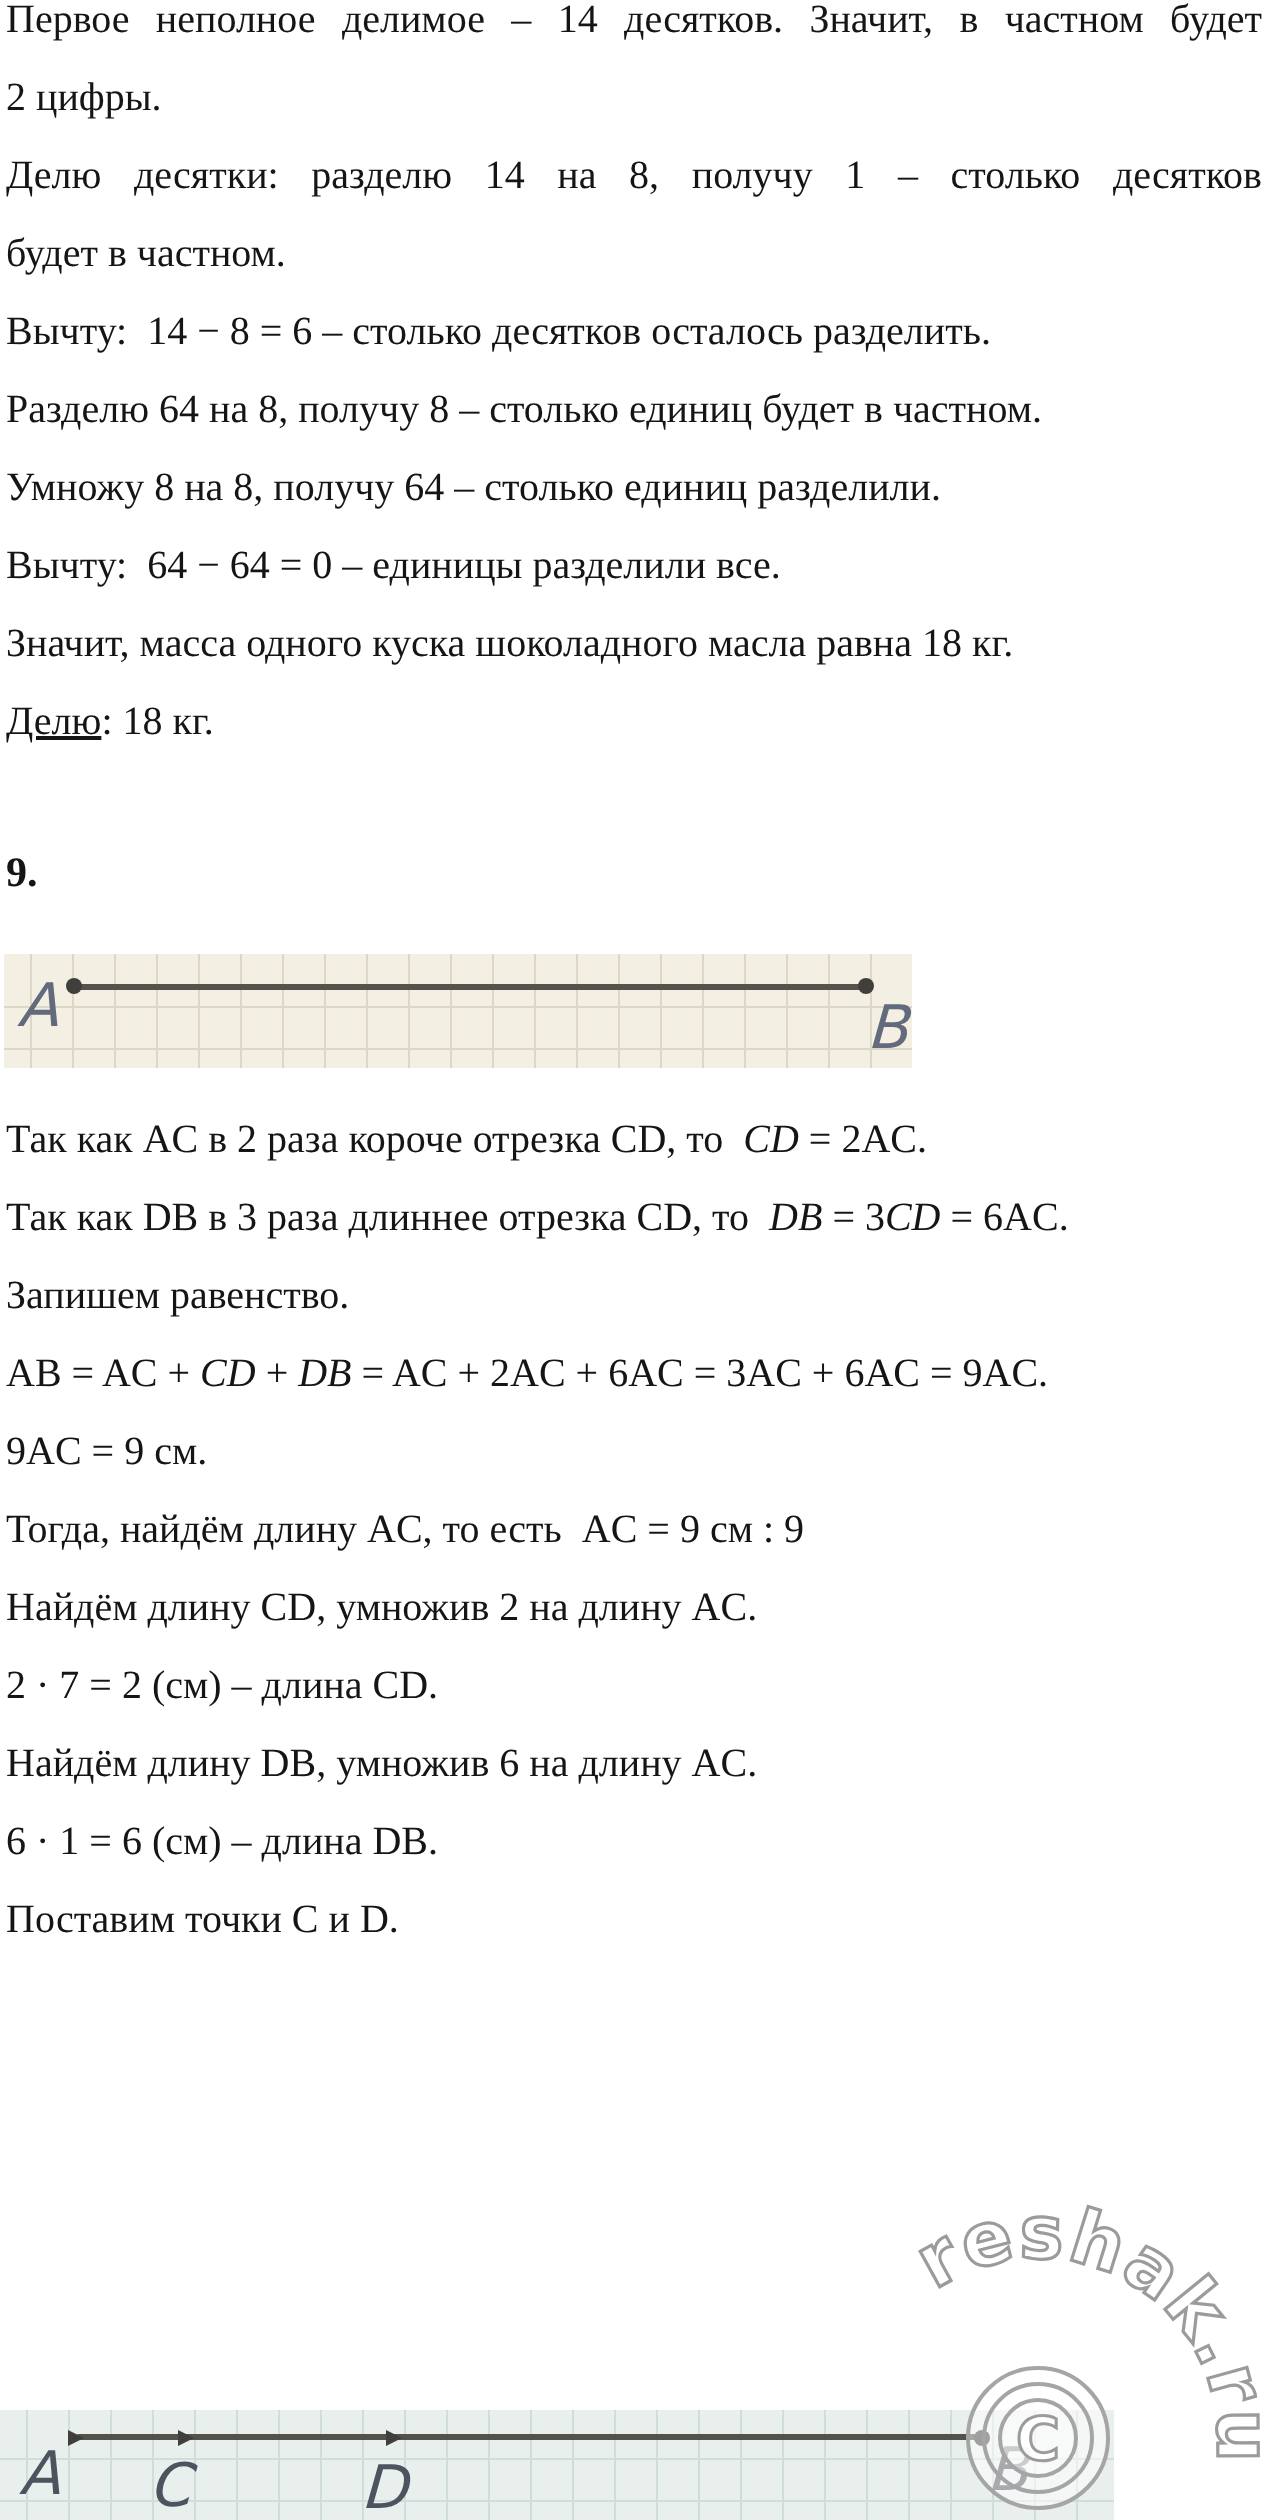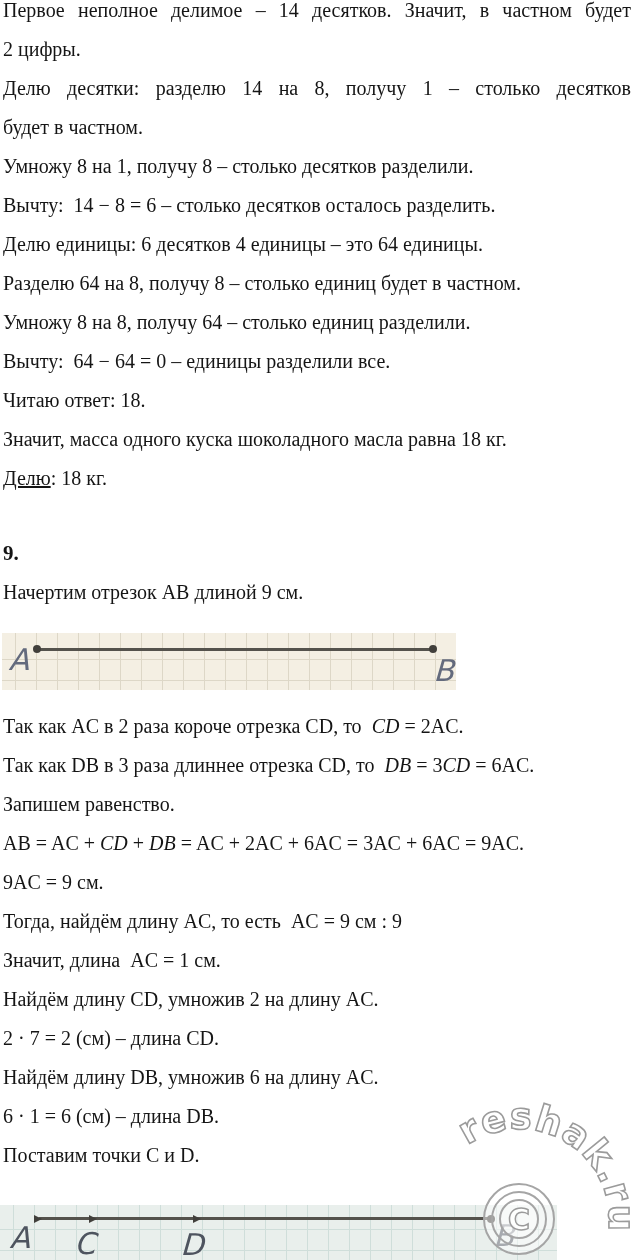--- a/index.html
+++ b/index.html
@@ -56,56 +56,51 @@
 </head>
 <body>
 
 <div class="doc">
 
   <section class="blockA">
     <div class="line jl">Первое неполное делимое – 14 десятков. Значит, в частном будет</div>
     <div class="line">2 цифры.</div>
     <div class="line jl">Делю десятки: разделю 14 на 8, получу 1 – столько десятков</div>
     <div class="line">будет в частном.</div>
-    <div class="line">Умножу 8 на 1, получу 8 – столько десятков разделили.</div>
     <div class="line">Вычту:  14 − 8 = 6 – столько десятков осталось разделить.</div>
-    <div class="line">Делю единицы: 6 десятков 4 единицы – это 64 единицы.</div>
     <div class="line">Разделю 64 на 8, получу 8 – столько единиц будет в частном.</div>
     <div class="line">Умножу 8 на 8, получу 64 – столько единиц разделили.</div>
     <div class="line">Вычту:  64 − 64 = 0 – единицы разделили все.</div>
-    <div class="line">Читаю ответ: 18.</div>
     <div class="line">Значит, масса одного куска шоколадного масла равна 18 кг.</div>
     <div class="line"><span class="ul">Делю</span><span>: 18 кг.</span></div>
   </section>
 
   <div class="sp36"></div>
 
   <section>
     <div class="line heading">9.</div>
-    <div class="line">Начертим отрезок AB длиной 9 см.</div>
 
     <div class="sp21"></div>
 
     <div class="fig fig1">
       <div class="seg" style="left:35px;top:15px;width:396px;"></div>
       <div class="dot" style="left:31px;top:12px;"></div>
       <div class="dot" style="left:427px;top:12px;"></div>
       <div class="flab" style="left:9px;top:12px;">A</div>
       <div class="flab" style="left:434px;top:23px;">B</div>
     </div>
 
     <div class="sp17"></div>
 
     <div class="line"><span>Так как AC в 2 раза короче отрезка CD, то  </span><span class="it">CD</span><span> = 2AC.</span></div>
     <div class="line"><span>Так как DB в 3 раза длиннее отрезка CD, то  </span><span class="it">DB</span><span> = 3</span><span class="it">CD</span><span> = 6AC.</span></div>
     <div class="line">Запишем равенство.</div>
     <div class="line"><span>AB = AC + </span><span class="it">CD</span><span> + </span><span class="it">DB</span><span> = AC + 2AC + 6AC = 3AC + 6AC = 9AC.</span></div>
     <div class="line">9AC = 9 см.</div>
     <div class="line">Тогда, найдём длину AC, то есть  AC = 9 см : 9</div>
-    <div class="line">Значит, длина  AC = 1 см.</div>
     <div class="line">Найдём длину CD, умножив 2 на длину AC.</div>
     <div class="line">2 · 7 = 2 (см) – длина CD.</div>
     <div class="line">Найдём длину DB, умножив 6 на длину AC.</div>
     <div class="line">6 · 1 = 6 (см) – длина DB.</div>
     <div class="line">Поставим точки C и D.</div>
   </section>
 </div>
 
 <div class="fig fig2">
   <div class="seg" style="left:38px;top:12px;width:455px;"></div>

